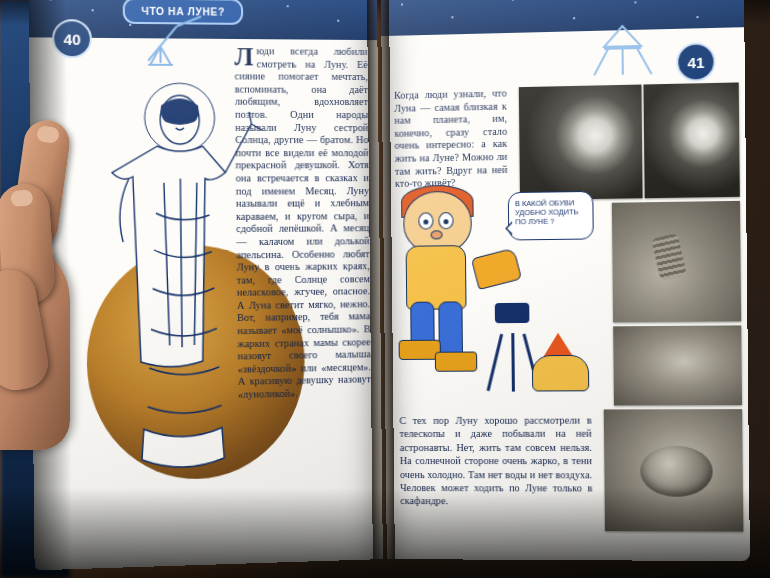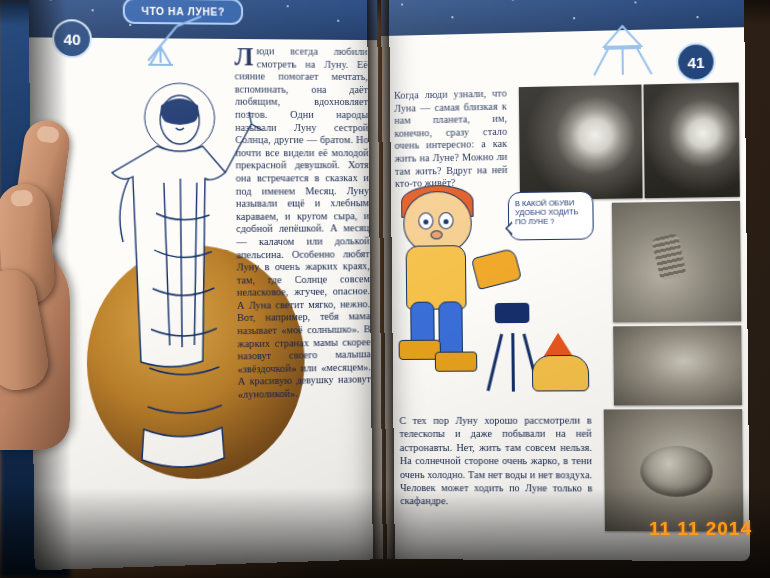--- a/index.html
+++ b/index.html
@@ -536,16 +536,15 @@
     <div class="palm"></div>
     <div class="finger" style="left:28px;top:0px;width:46px;height:128px;transform:rotate(8deg)">
       <div class="nail" style="left:12px;top:6px"></div>
     </div>
     <div class="finger" style="left:10px;top:64px;width:52px;height:120px;transform:rotate(-4deg)">
       <div class="nail" style="left:14px;top:6px"></div>
     </div>
     <div class="finger" style="left:-6px;top:150px;width:58px;height:120px;transform:rotate(-10deg)"></div>
   </div>
 
-  <div class="datestamp">11 11 2014</div>
 
   <div class="desk-shadow"></div>
 </div>
 
 </body></html>

